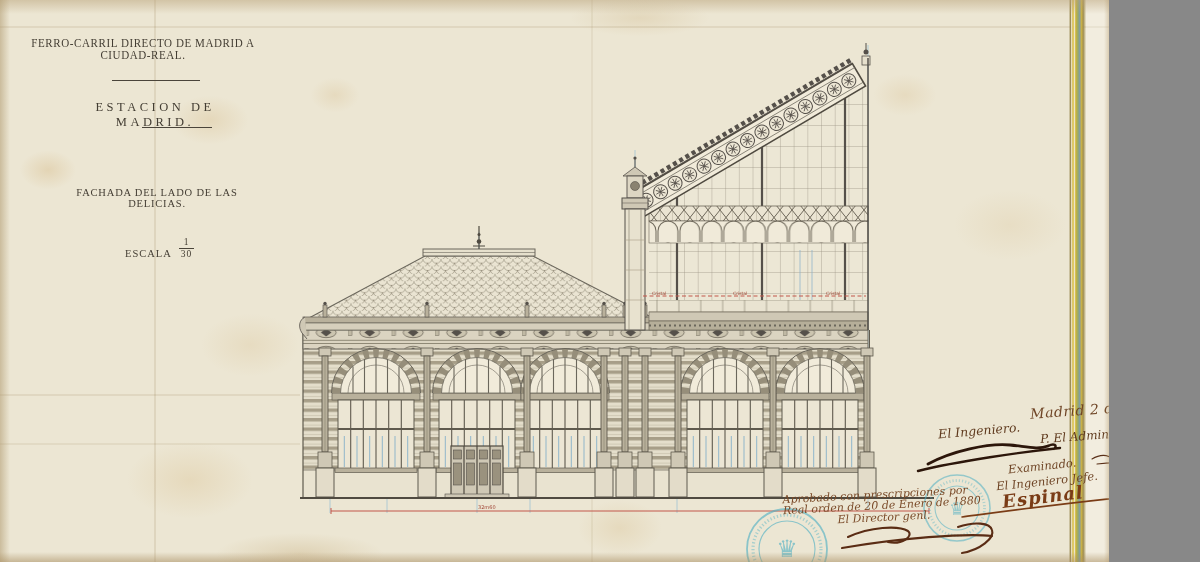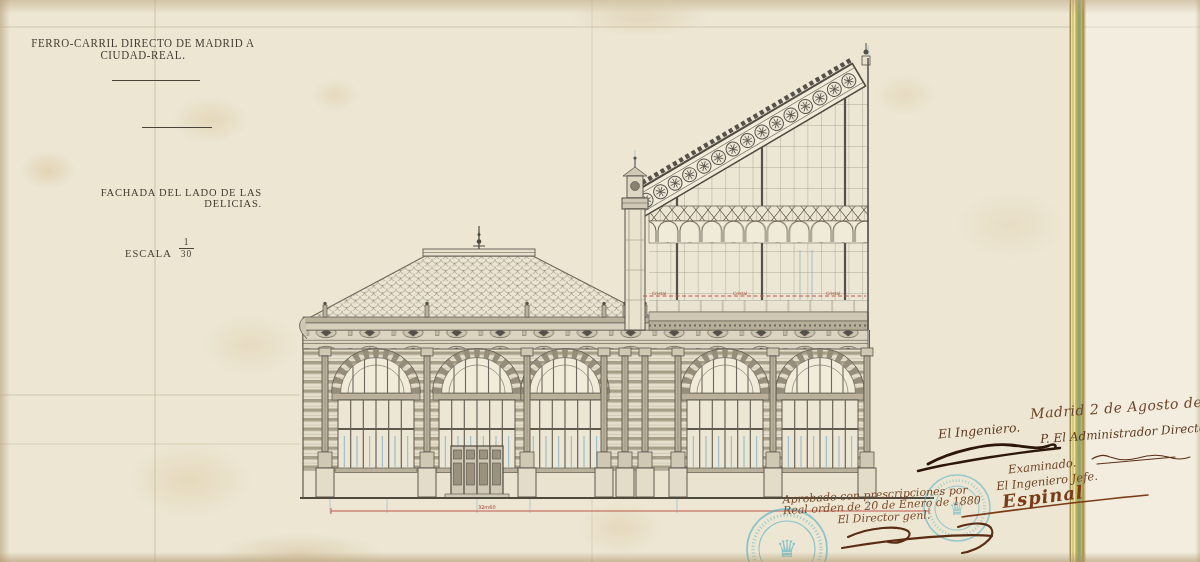--- a/index.html
+++ b/index.html
@@ -1,17 +1,17 @@
 <!DOCTYPE html>
 <html><head>
 <meta charset="utf-8">
 <style>
   html,body{margin:0;padding:0;background:#888;}
   #sheet{
-    position:relative;width:1200px;height:562px;overflow:hidden;
+    position:relative;width:1109px;height:562px;overflow:hidden;
     font-family:"Liberation Serif",serif;
     background:
       radial-gradient(55px 35px at 210px 120px, rgba(196,150,74,.18), transparent 70%),
       radial-gradient(40px 28px at 48px 170px, rgba(196,150,74,.22), transparent 70%),
       radial-gradient(70px 45px at 250px 345px, rgba(200,160,90,.15), transparent 70%),
       radial-gradient(90px 55px at 190px 480px, rgba(205,165,95,.20), transparent 70%),
       radial-gradient(60px 40px at 620px 528px, rgba(200,160,90,.18), transparent 70%),
       radial-gradient(45px 30px at 905px 95px, rgba(196,150,74,.14), transparent 70%),
       radial-gradient(80px 50px at 1010px 225px, rgba(200,160,90,.12), transparent 70%),
       radial-gradient(35px 25px at 335px 95px, rgba(196,150,74,.15), transparent 70%),
@@ -32,21 +32,21 @@
   .band{left:1069px;top:0;width:17px;height:100%;opacity:.95;
     background:linear-gradient(90deg,
       rgba(140,120,60,0) 0%, #8c7a3e 8%, #e8dfc6 14%, #d6b92f 24%, #efe7cf 32%,
       #cdb22e 40%, #8ea66b 54%, #8099a0 62%, #c9ae3c 74%, #9c8a4a 84%, rgba(150,130,70,0) 100%);}
   .right-sheet{left:1086px;top:0;width:114px;height:100%;background:rgba(255,255,252,.30);}
   
   .t-ink{color:#433d33;}
   .title1{left:22px;top:37px;width:252px;text-align:center;font-size:11.5px;letter-spacing:.6px;transform:scaleX(.96);transform-origin:left;}
   .rule{height:1.2px;background:#4a443a;}
   .title2{left:60px;top:100px;width:190px;text-align:center;font-size:12.5px;letter-spacing:3.5px;}
-  .subtitle{left:52px;top:187px;width:210px;text-align:right;font-size:10.5px;letter-spacing:.8px;}
+  .subtitle{left:52px;top:187px;width:210px;text-align:center;font-size:10.5px;letter-spacing:.8px;}
   .escala{left:125px;top:238px;font-size:10.5px;letter-spacing:1px;display:flex;align-items:flex-end;}
   .frac{display:inline-flex;flex-direction:column;align-items:center;margin-left:7px;font-size:9.5px;line-height:1;}
   .frac .den{border-top:1px solid #4a443a;padding:1px 2px 0 2px;}
   
   .hand{font-family:"DejaVu Serif",serif;font-style:italic;white-space:nowrap;}
   .hw-date{left:1030px;top:398px;font-size:14px;color:#6f4526;transform:rotate(-4deg);letter-spacing:.5px;}
   .hw-eng{left:938px;top:423px;font-size:12.5px;color:#5f3a1e;transform:rotate(-5deg);}
   .hw-adm{left:1040px;top:426px;font-size:12px;color:#5f3a1e;transform:rotate(-4deg);}
   .hw-exa{left:1008px;top:459px;font-size:11.5px;color:#6f4526;transform:rotate(-6deg);}
   .hw-jefe{left:996px;top:474px;font-size:11.5px;color:#6f4526;transform:rotate(-6deg);}
@@ -60,20 +60,21 @@
 <div id="sheet">
 
   <div class="abs crease-v" style="left:154px"></div>
   <div class="abs crease-v" style="left:591px;opacity:.6"></div>
   <div class="abs crease-h" style="top:26px;width:100%"></div>
   <div class="abs crease-h" style="top:394px;width:300px"></div>
   <div class="abs crease-h" style="top:443px;width:300px;opacity:.8"></div>
 
   <div class="abs title1 t-ink">FERRO-CARRIL DIRECTO DE MADRID A CIUDAD-REAL.</div>
   <div class="abs rule" style="left:112px;top:80px;width:88px"></div>
+  <div class="abs title2 t-ink">ESTACION DE MADRID.</div>
   <div class="abs rule" style="left:142px;top:127px;width:70px"></div>
   <div class="abs subtitle t-ink">FACHADA DEL LADO DE LAS DELICIAS.</div>
   <div class="abs escala t-ink">
     <span>ESCALA</span>
     <span class="frac">
       <span>1</span>
       <span class="den">30</span>
     </span>
   </div>
 

